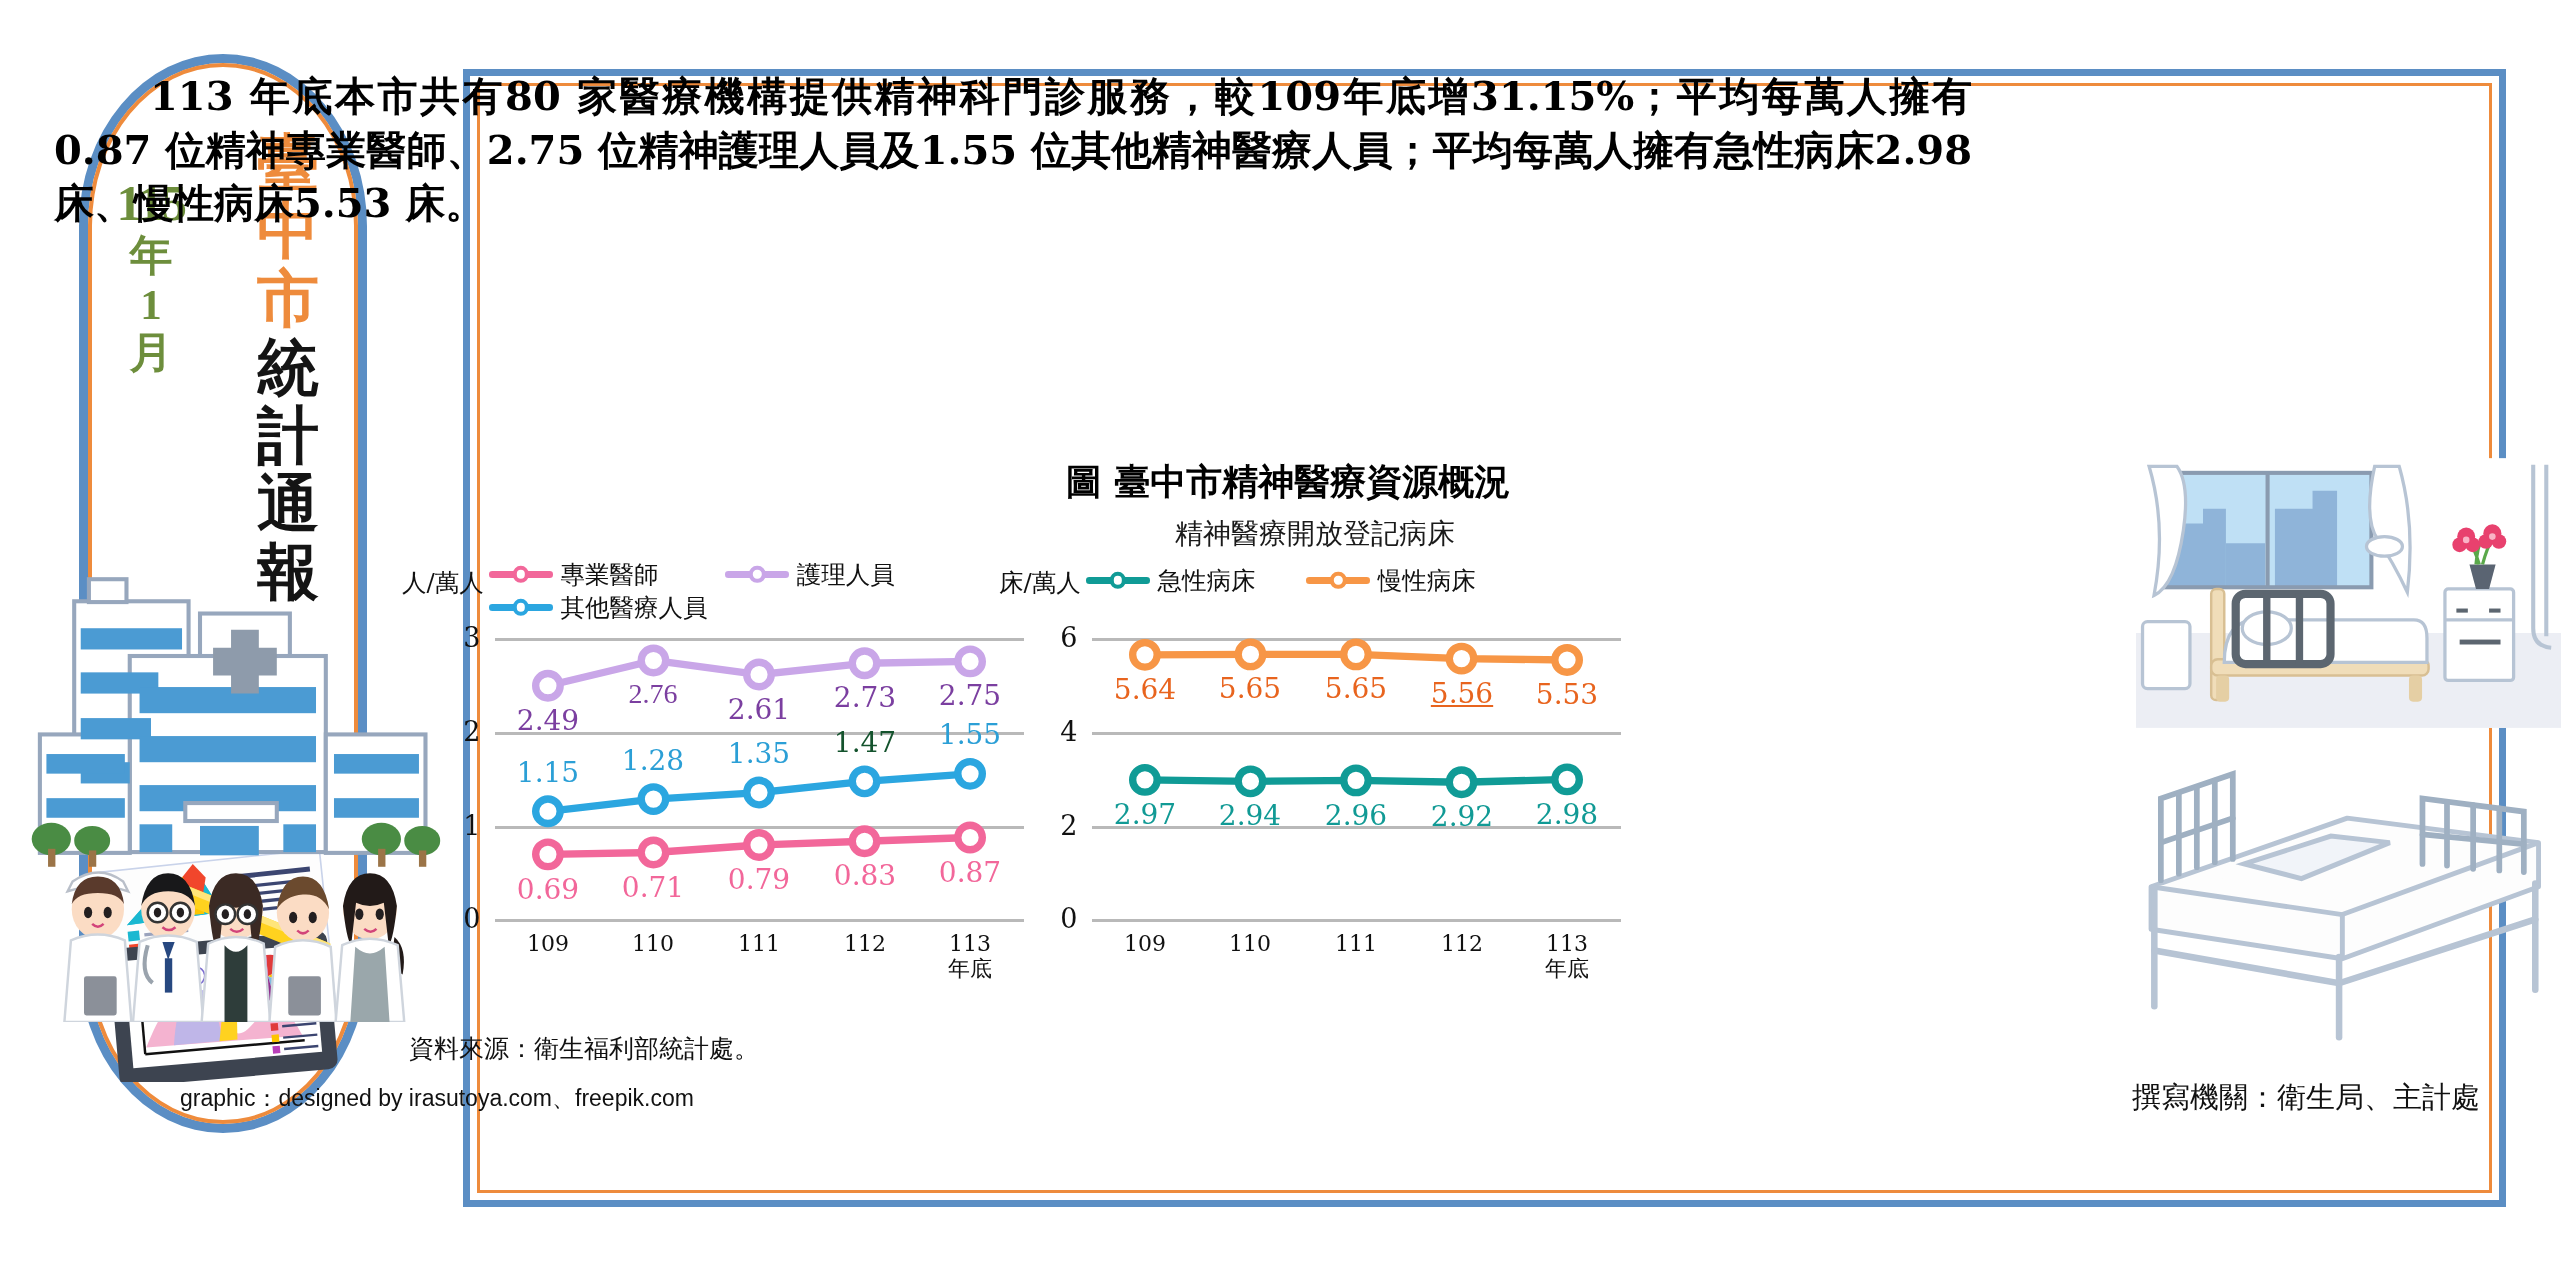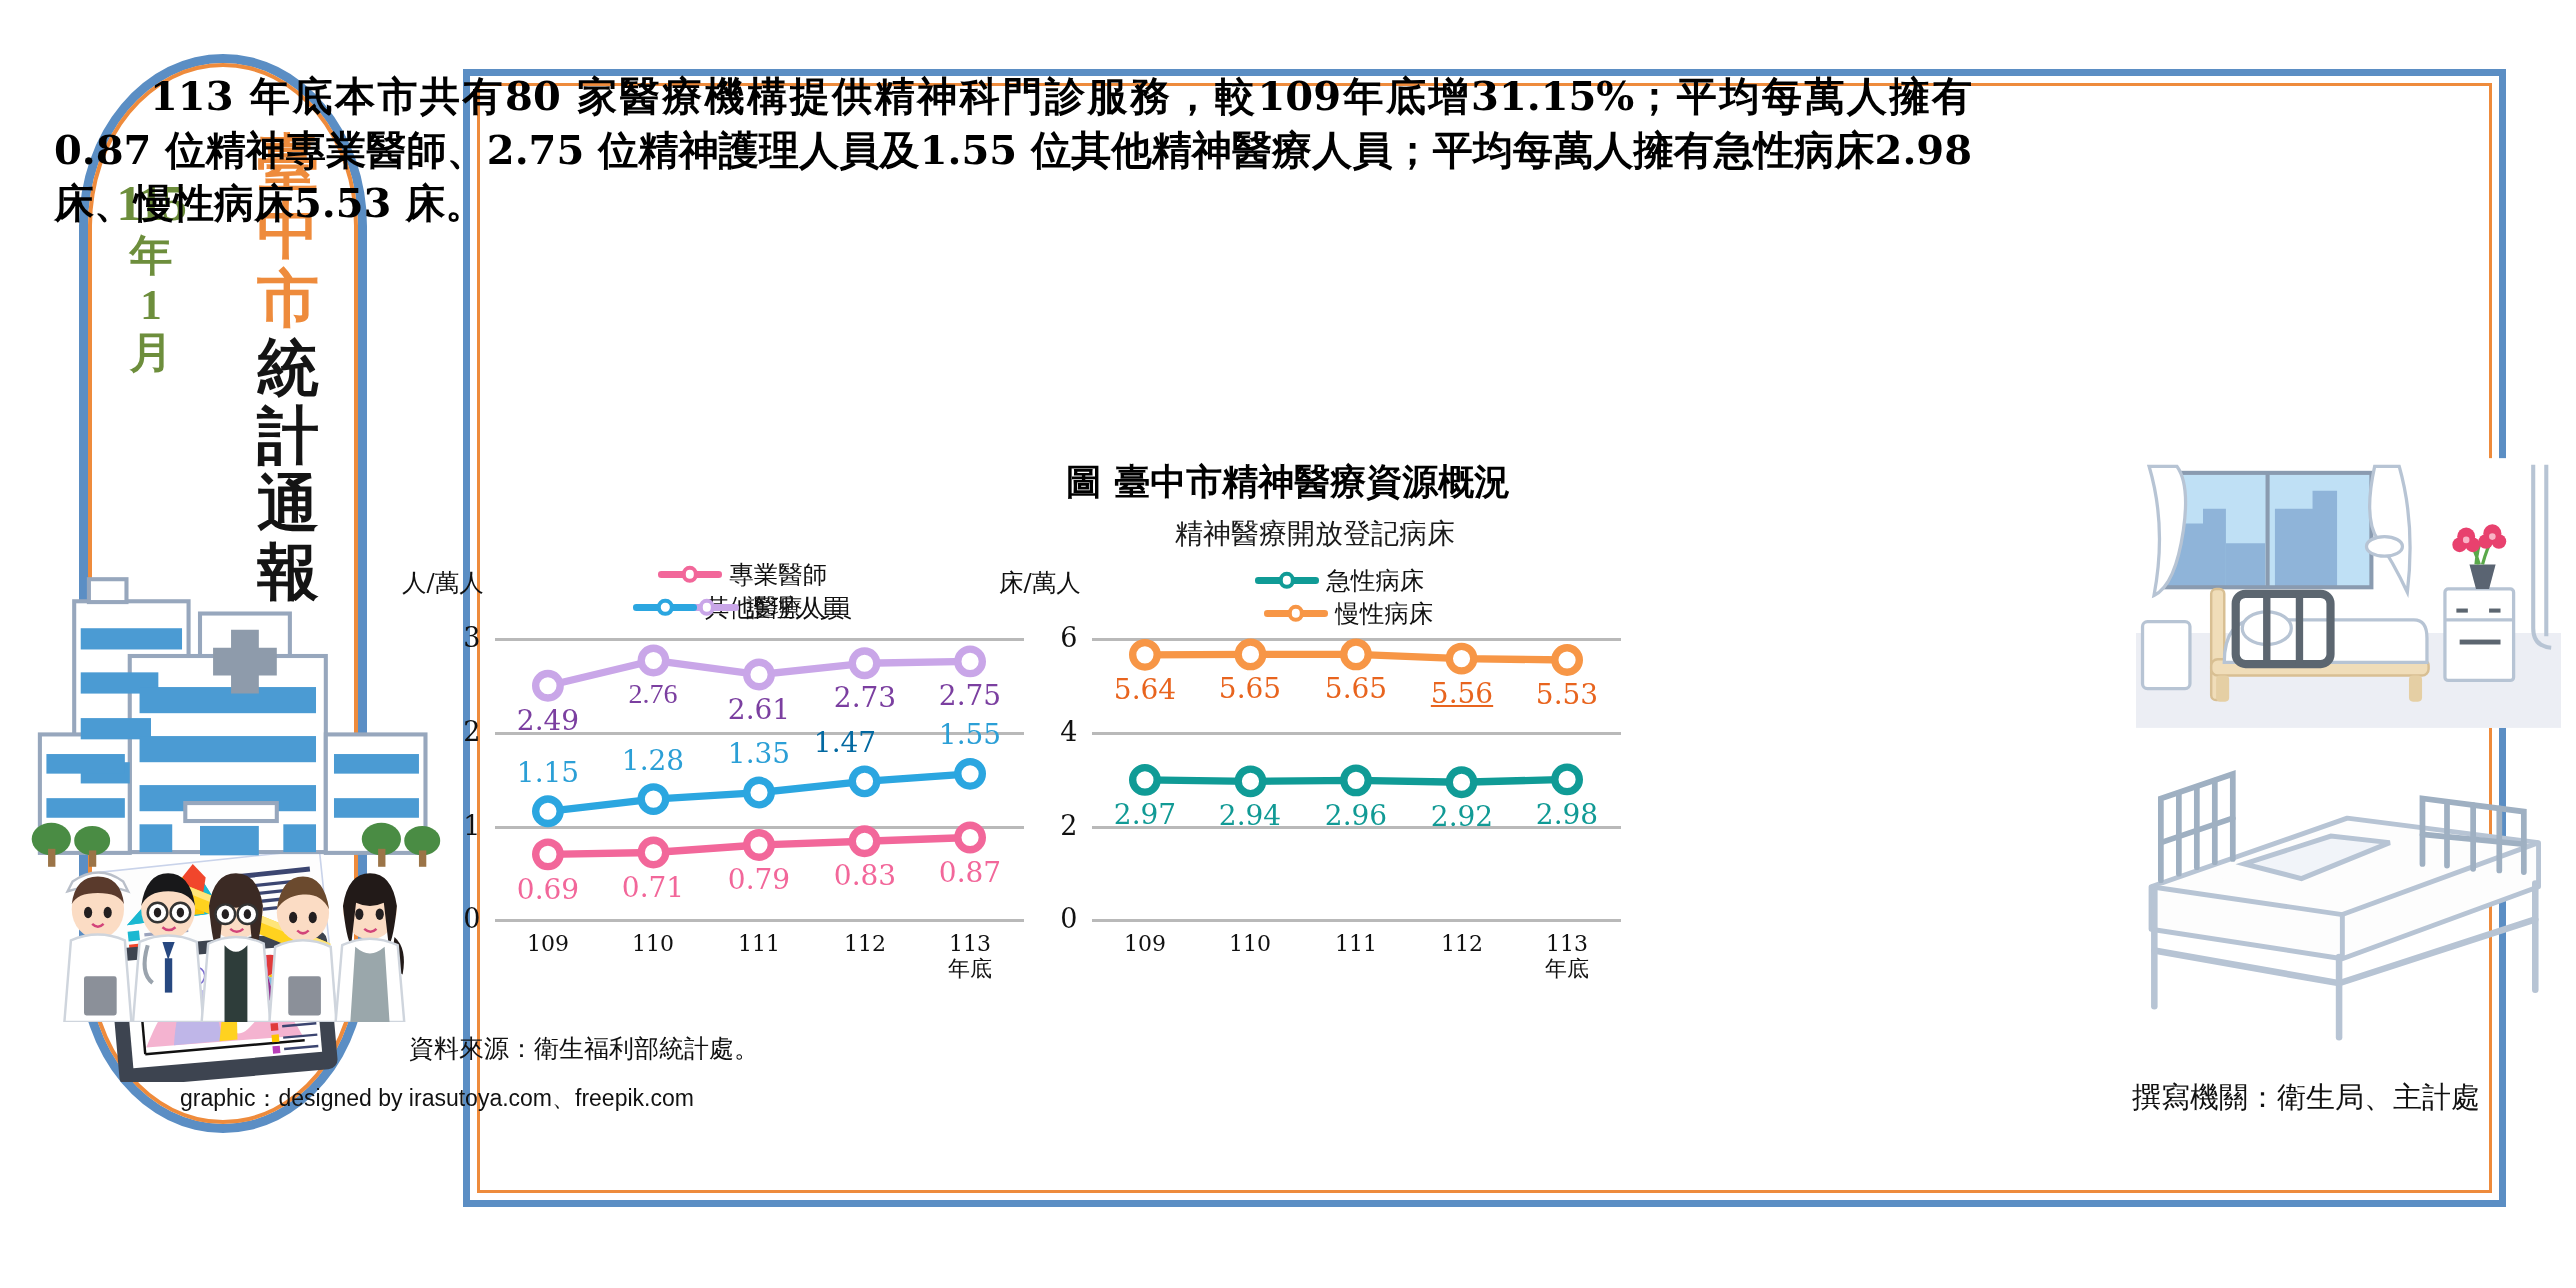--- a/index.html
+++ b/index.html
@@ -41,21 +41,21 @@
   
   .chart{position:absolute;top:515px;width:622px;height:491px;}
   #chartL{left:407px;}
   #chartR{left:1004px;}
   .chart .sub{position:absolute;top:0;left:0;right:0;text-align:center;
       font-size:28px;color:#1a1a1a;font-family:"DejaVu Serif",serif;}
   .chart .unit{position:absolute;left:-4.9px;top:51px;font-size:24.5px;color:#111;
       font-family:"DejaVu Serif",serif;}
   .chart .legend{position:absolute;left:82px;top:43px;width:540px;
       font-size:24.5px;color:#111;font-family:"DejaVu Serif",serif;}
-  .chart .legend .row{display:flex;align-items:center;height:33px;flex-direction:column;}
+  .chart .legend .row{display:flex;align-items:center;height:33px;}
   .chart .legend .item{display:flex;align-items:center;margin-right:33px;}
   .lgline{width:64px;height:7.4px;border-radius:3.3px;position:relative;margin-right:7.4px;}
   .lgline i{position:absolute;left:50%;top:50%;transform:translate(-50%,-50%);
       width:16.4px;height:16.4px;border-radius:50%;background:#fff;box-sizing:border-box;}
   .plot{position:absolute;left:88px;top:123px;right:4.9px;bottom:87px;}
   .gl{position:absolute;left:0;right:0;height:2.5px;background:#b9b9b9;}
   .ytick{position:absolute;right:100%;margin-right:14.7px;transform:translateY(-52%);
       font-size:27px;color:#111;font-family:"DejaVu Serif",serif;}
   .xtick{position:absolute;top:100%;margin-top:13px;transform:translateX(-50%);
       text-align:center;font-size:22px;color:#111;font-family:"DejaVu Serif",serif;
@@ -407,21 +407,21 @@
       <div class="dlabel" style="color: rgb(242, 103, 154); left: 370px; top: 221px;">0.83</div>
       <div class="dlabel" style="color: rgb(242, 103, 154); left: 475px; top: 218px;">0.87</div>
       <div class="dlabel" style="color: rgb(123, 63, 160); left: 53px; top: 66px;">2.49</div>
       <div class="dlabel" style="color: rgb(123, 63, 160); left: 158px; top: 40px; font-family: Liberation Serif, serif;">2.76</div>
       <div class="dlabel" style="color: rgb(123, 63, 160); left: 264px; top: 55px;">2.61</div>
       <div class="dlabel" style="color: rgb(123, 63, 160); left: 370px; top: 43px;">2.73</div>
       <div class="dlabel" style="color: rgb(123, 63, 160); left: 475px; top: 41px;">2.75</div>
       <div class="dlabel" style="color: rgb(43, 159, 214); left: 53px; top: 118px;">1.15</div>
       <div class="dlabel" style="color: rgb(43, 159, 214); left: 158px; top: 106px;">1.28</div>
       <div class="dlabel" style="color: rgb(43, 159, 214); left: 264px; top: 99px;">1.35</div>
-      <div class="dlabel" style="color: #0369a1; left: 350px; top: 88px; text-align: right;">1.47</div>
+      <div class="dlabel" style="color: #14532d; left: 370px; top: 88px; text-align: right;">1.47</div>
       <div class="dlabel" style="color: rgb(43, 159, 214); left: 475px; top: 80px;">1.55</div>
     </div>
 </div>
 
 <div class="chart" id="chartR">
   <div class="sub">精神醫療開放登記病床</div>
   <div class="unit">床/萬人</div>
   <div class="legend" style="top:49px">
     <div class="row">
       <div class="item">

